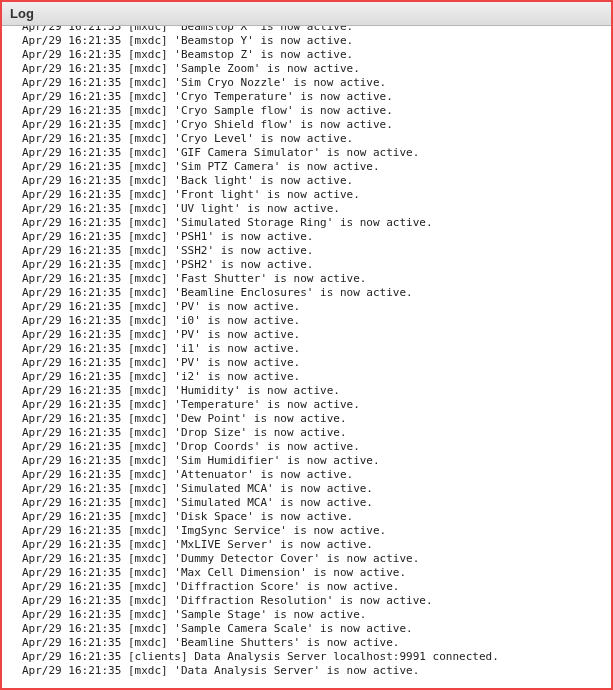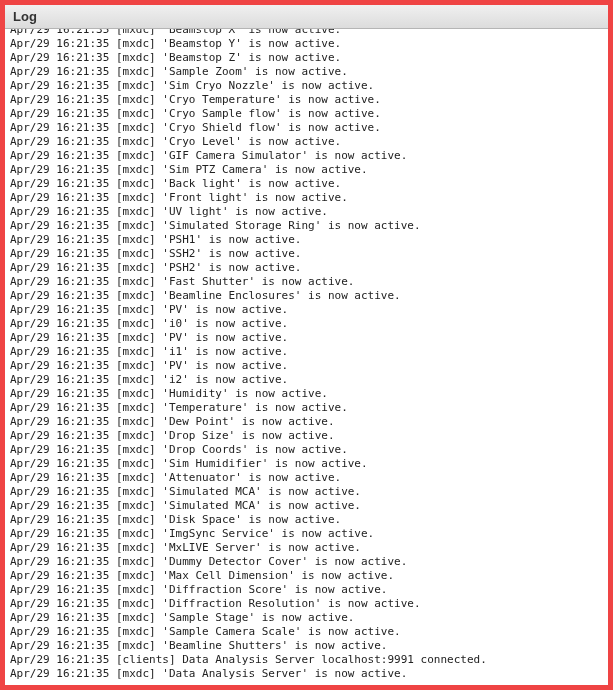--- a/index.html
+++ b/index.html
@@ -1,30 +1,30 @@
 <!DOCTYPE html>
 <html><head>
 <meta charset="utf-8">
 <style>
   * { margin: 0; padding: 0; box-sizing: border-box; }
   html, body { width: 613px; height: 690px; font-family: sans-serif; background: #fff; }
-  .panel { width: 613px; height: 690px; border: 5px solid #ef4444; display: flex; flex-direction: column; }
+  .panel { width: 613px; height: 690px; border: 2px solid #ef4444; display: flex; flex-direction: column; }
   .panel-header {
     background: linear-gradient(#f0f0f0, #dcdcdc);
     border-bottom: 1px solid #b5b5b5;
     padding: 4px 8px;
     font-weight: bold;
     font-size: 13px;
     color: #333;
   }
   .log-body {
     flex: 1;
     overflow: hidden;
     background: #fff;
-    padding: 2px 5px;
+    padding: 2px 20px;
     font-family: "DejaVu Sans Mono", "Liberation Mono", Consolas, monospace;
     font-size: 11px;
     line-height: 14px;
     color: #222;
     white-space: pre;
   }
   .log-line { }
   .log-line.truncated { color: #222; }
   .log-line.highlight { color: #1a4fd6; margin-top: 36px; }
 </style>

